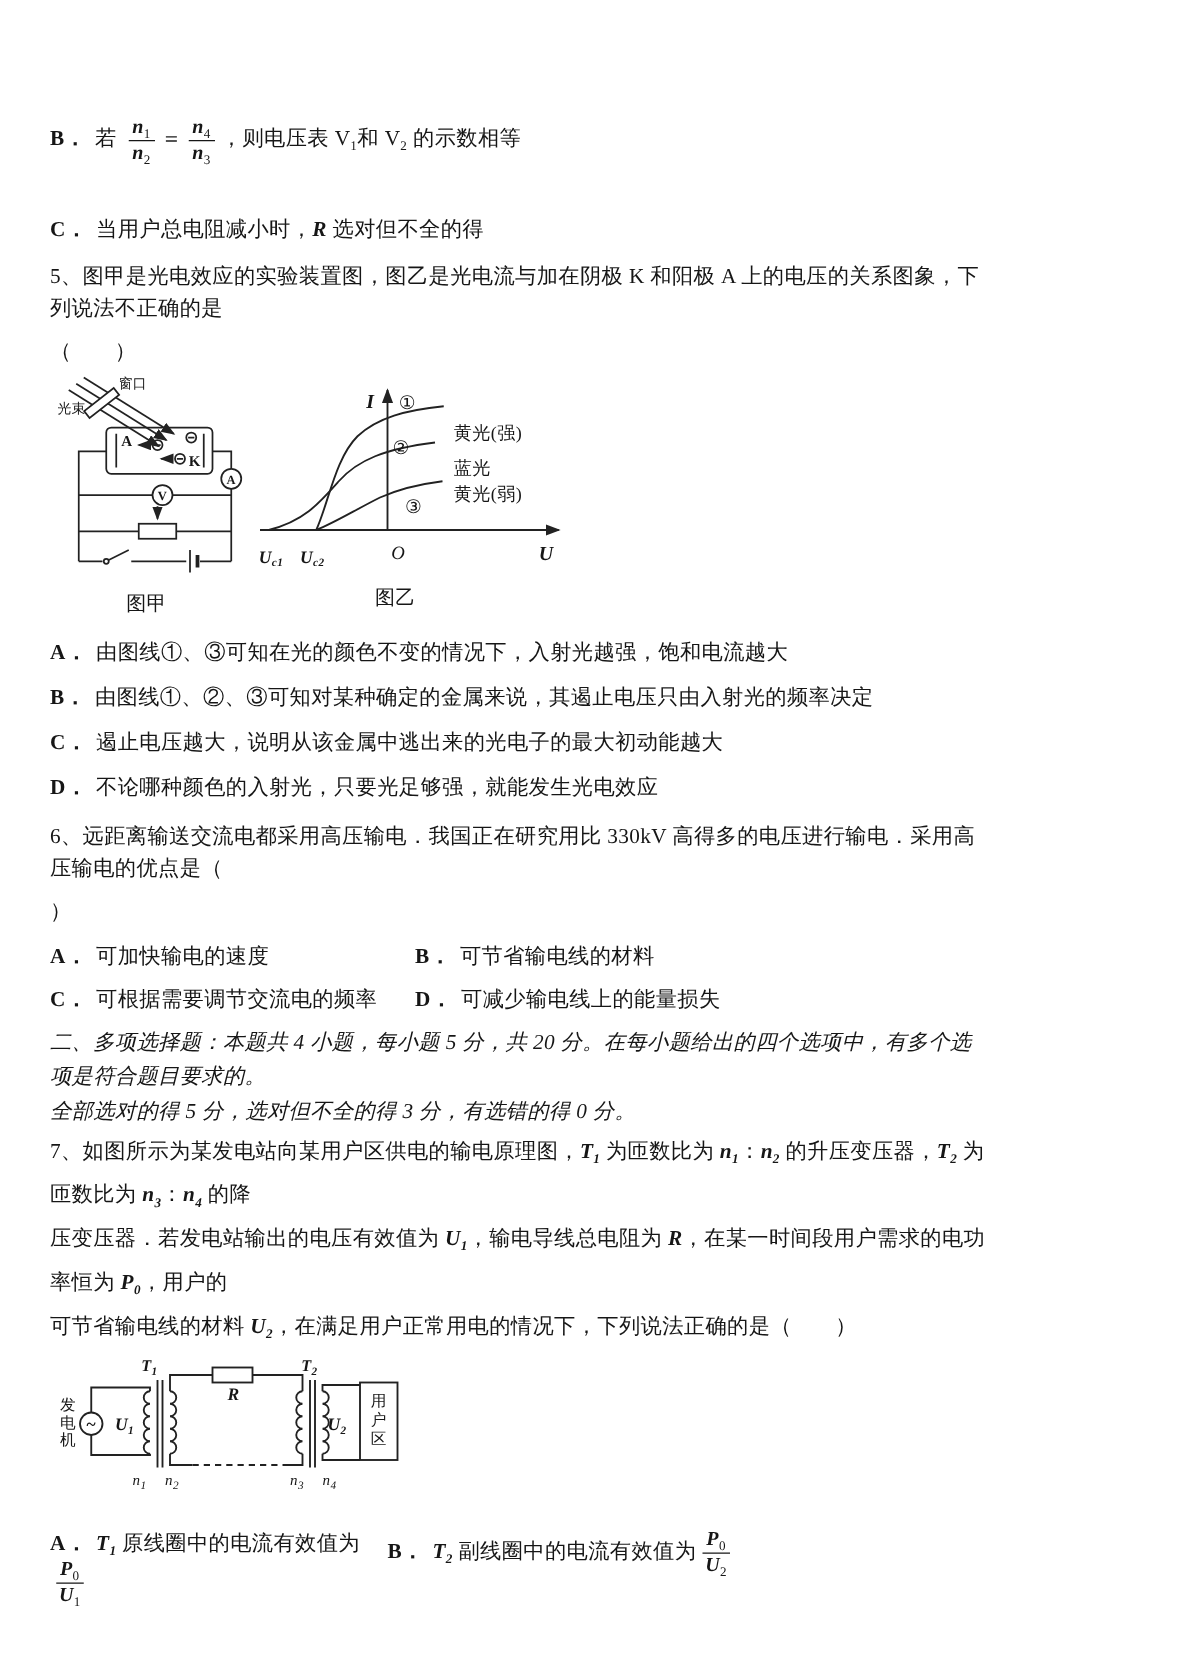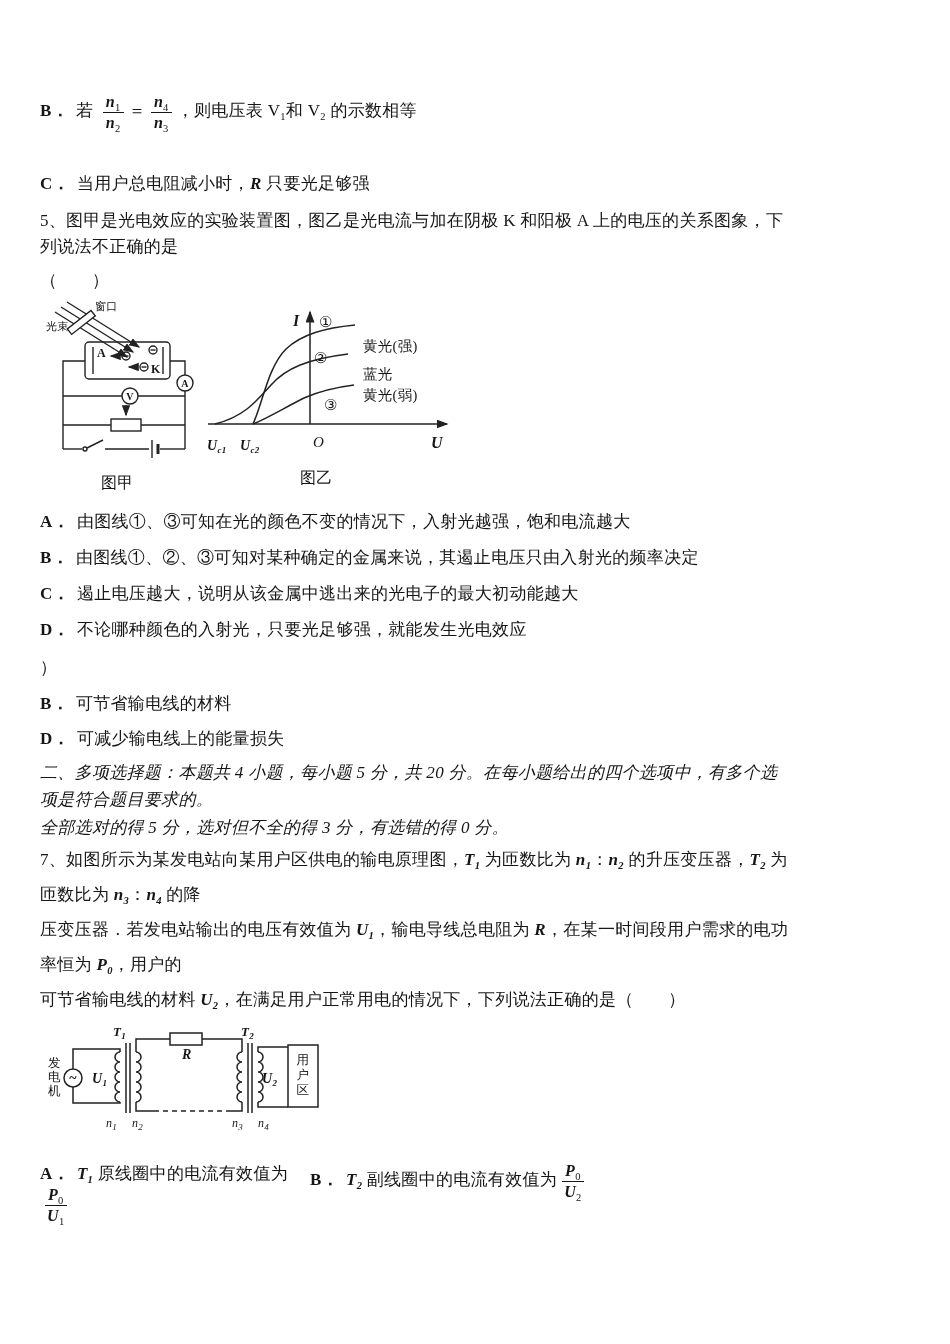--- a/index.html
+++ b/index.html
@@ -33,21 +33,21 @@
   .circuit-wrap{margin:6px 0 0 0;}
   svg{display:block;}
   svg text{font-family:"Liberation Serif","DejaVu Serif",serif;fill:#161616;}
 </style>
 </head>
 <body>
 
 <div class="page">
 
   <div class="ln fracln"><span class="lbl">B．</span><span>若 </span><span class="frac"><span class="fnum"><span class="v">n</span><sub>1</sub></span><span class="fden"><span class="v">n</span><sub>2</sub></span></span><span>＝</span><span class="frac"><span class="fnum"><span class="v">n</span><sub>4</sub></span><span class="fden"><span class="v">n</span><sub>3</sub></span></span><span>，则电压表 </span><span class="V">V<sub>1</sub></span><span>和 </span><span class="V">V<sub>2</sub></span><span> 的示数相等</span></div>
-  <div class="ln"><span class="lbl">C．</span><span>当用户总电阻减小时，</span><span class="v">R</span><span> 只要光足够强</span></div>
+  <div class="ln"><span class="lbl">C．</span><span>当用户总电阻减小时，</span><span class="v">R</span><span> 选对但不全的得</span></div>
 
   <div class="stem"><span>5、图甲是光电效应的实验装置图，图乙是光电流与加在阴极 </span><span class="V">K</span><span> 和阳极 </span><span class="V">A</span><span> 上的电压的关系图象，下列说法不正确的是</span></div>
   <div class="parenln">（　　）</div>
 
   <div class="fig-row">
 
     <svg width="160" height="195" viewBox="0 0 160 195">
       <defs>
         <marker id="ah" markerWidth="9" markerHeight="8" refX="7" refY="3" orient="auto">
           <path d="M0,0 L8,3 L0,6 Z" fill="#222"></path>
@@ -120,25 +120,28 @@
       <text x="158" y="101" font-size="14.5">黄光(弱)</text>
       <text x="95" y="184" font-size="16">图乙</text>
     </svg>
   </div>
 
   <div class="ln"><span class="lbl">A．</span><span>由图线①、③可知在光的颜色不变的情况下，入射光越强，饱和电流越大</span></div>
   <div class="ln"><span class="lbl">B．</span><span>由图线①、②、③可知对某种确定的金属来说，其遏止电压只由入射光的频率决定</span></div>
   <div class="ln"><span class="lbl">C．</span><span>遏止电压越大，说明从该金属中逃出来的光电子的最大初动能越大</span></div>
   <div class="ln after-opts"><span class="lbl">D．</span><span>不论哪种颜色的入射光，只要光足够强，就能发生光电效应</span></div>
 
+  <div class="stem"><span>6、远距离输送交流电都采用高压输电．我国正在研究用比 </span><span class="V">330kV</span><span> 高得多的电压进行输电．采用高压输电的优点是（</span></div>
   <div class="ln">）</div>
   <div class="two-col">
+    <div><span class="lbl">A．</span><span>可加快输电的速度</span></div>
     <div><span class="lbl">B．</span><span>可节省输电线的材料</span></div>
   </div>
   <div class="two-col lastopt">
+    <div><span class="lbl">C．</span><span>可根据需要调节交流电的频率</span></div>
     <div><span class="lbl">D．</span><span>可减少输电线上的能量损失</span></div>
   </div>
 
   <div class="sec">二、多项选择题：本题共 4 小题，每小题 5 分，共 20 分。在每小题给出的四个选项中，有多个选项是符合题目要求的。</div>
   <div class="sec">全部选对的得 5 分，选对但不全的得 3 分，有选错的得 0 分。</div>
 
   <div class="q7line"><span>7、如图所示为某发电站向某用户区供电的输电原理图，</span><span class="v">T<sub>1</sub></span><span> 为匝数比为 </span><span class="v">n<sub>1</sub></span><span>：</span><span class="v">n<sub>2</sub></span><span> 的升压变压器，</span><span class="v">T<sub>2</sub></span><span> 为匝数比为 </span><span class="v">n<sub>3</sub></span><span>：</span><span class="v">n<sub>4</sub></span><span> 的降</span></div>
   <div class="q7line"><span>压变压器．若发电站输出的电压有效值为 </span><span class="v">U<sub>1</sub></span><span>，输电导线总电阻为 </span><span class="v">R</span><span>，在某一时间段用户需求的电功率恒为 </span><span class="v">P<sub>0</sub></span><span>，用户的</span></div>
   <div class="q7line"><span>可节省输电线的材料 </span><span class="v">U<sub>2</sub></span><span>，在满足用户正常用电的情况下，下列说法正确的是（　　）</span></div>
 

